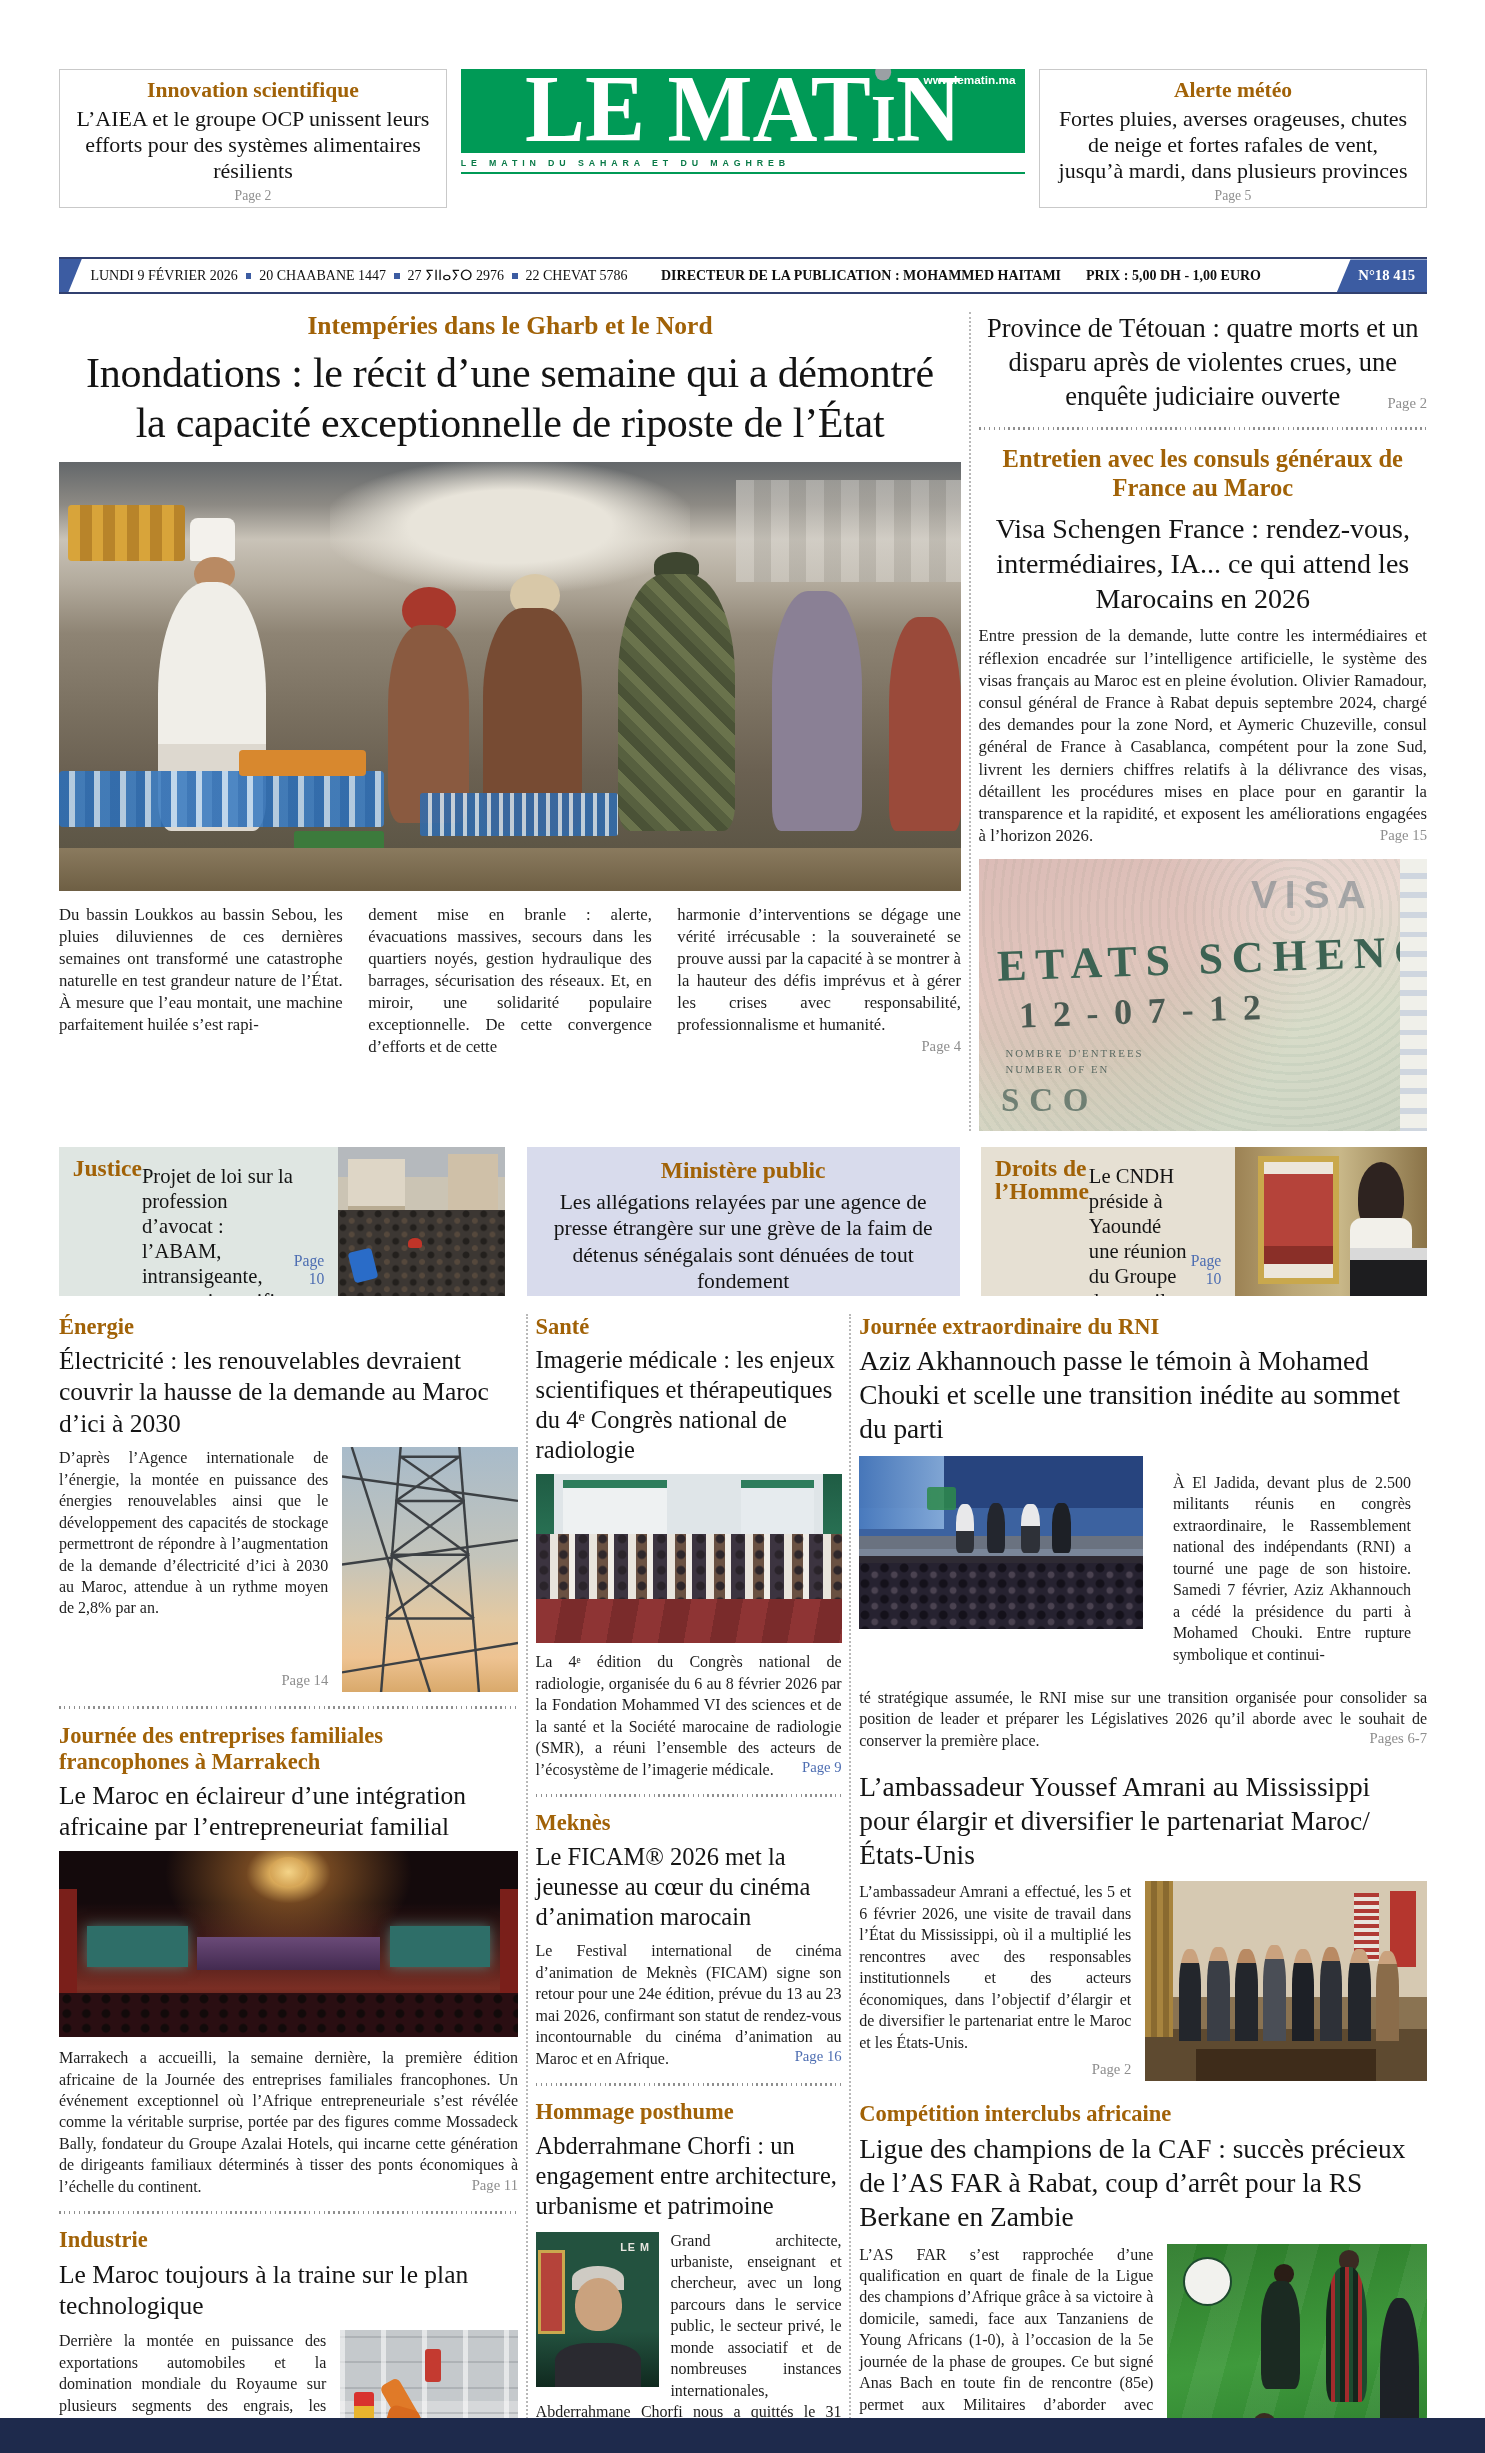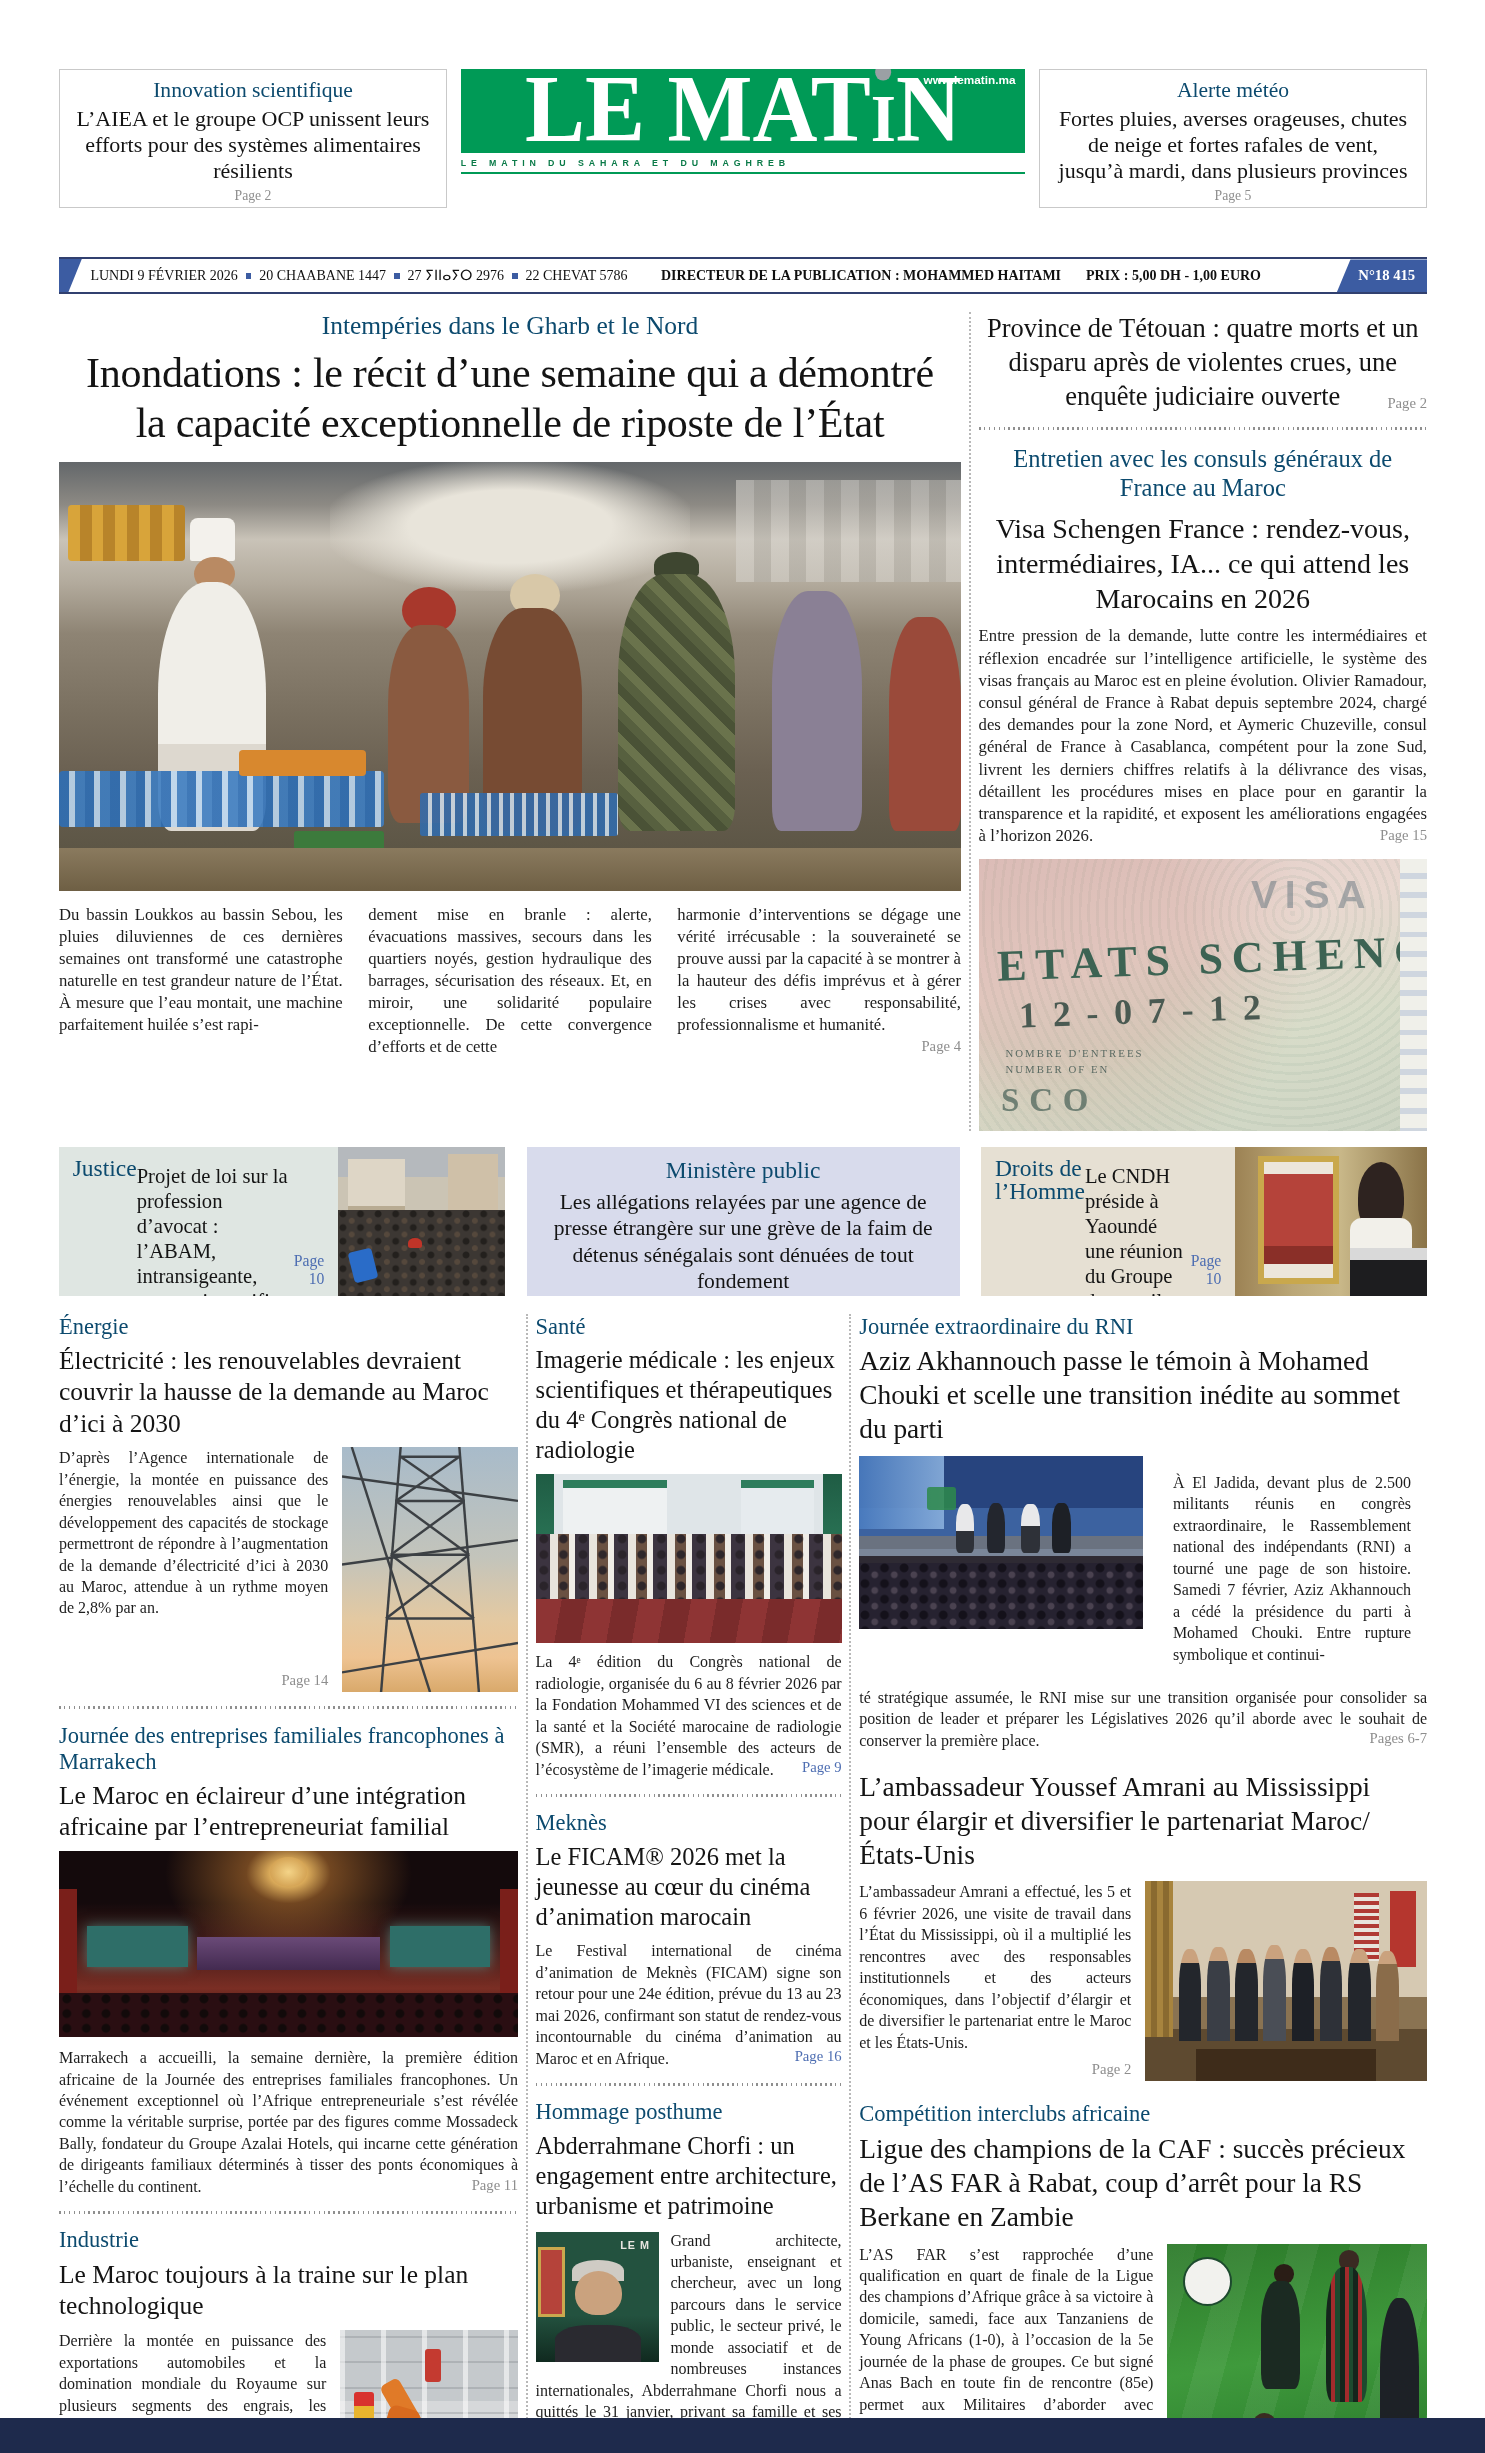--- a/index.html
+++ b/index.html
@@ -1,19 +1,19 @@
 <!DOCTYPE html>
 <html><head>
 <meta charset="utf-8">
 <style>
   html,body{margin:0;padding:0;background:#e9e9e9}
   .page{position:relative;width:1486px;height:2453px;margin:0 auto;background:#fff;
         font-family:"Liberation Serif",serif;color:#1d1d1d;overflow:hidden}
   .inner{margin:0 59px}
-  .kicker{color:#0c4a6e;font-weight:normal}
+  .kicker{color:#a16207;font-weight:bold}
   .pagenum{color:#8e8e8e;font-size:14.7px}
   .pagenum.blue{color:#4e6eb2}
   .rel{position:relative}
   .pg-abs{position:absolute;right:0;bottom:2px}
   .withpg{position:relative}
   h1,h2,h3{margin:0;font-weight:normal;color:#141414}
   .dotsep{height:2.9px;background:repeating-linear-gradient(90deg,#8f8f8f 0 1.5px,transparent 1.5px 4.9px);margin:13.7px 0}
   .vdot{border-left:2px dotted #b8b8b8;margin:0 7.8px}
   .shp{position:absolute;display:block}
   .photo{position:relative;overflow:hidden}
@@ -113,21 +113,21 @@
   .ph-robot{width:178px;height:237px;flex:none;background:
       repeating-linear-gradient(90deg,rgba(255,255,255,.55) 0 4.9px,transparent 4.9px 41px),
       repeating-linear-gradient(0deg,rgba(120,125,130,.30) 0 2px,transparent 2px 25.5px),
       linear-gradient(180deg,#c5c9cc 0 30%,#d6d8da 30% 62%,#b0b4b8 62%)}
   .ph-sante{height:169px;margin-bottom:8.8px;background:linear-gradient(180deg,#dfe5e8 0 52%,#9a9590 52% 55%,#7d2b2b 55%)}
   .sp-people{position:absolute;left:0;top:36%;width:100%;height:38%;
      background-image:radial-gradient(circle at 7.8px 4.9px,rgba(40,34,40,.9) 3.9px,transparent 4.9px),
        repeating-linear-gradient(90deg,#3c3440 0 13.7px,#e8e4dc 13.7px 21.6px,#6a5142 21.6px 33px,#efece6 33px 39px);
      background-size:19.6px 15.7px,auto}
   .sp-carpet{position:absolute;bottom:0;left:0;width:100%;height:26%;background:repeating-linear-gradient(100deg,#8e3434 0 25.5px,#7a2b2b 25.5px 51px)}
-  .ph-chorfi{width:123px;height:130px;float:left;margin:2px 11.8px 3.9px 0;background:linear-gradient(180deg,#23523f 0 64%,#10291f 100%)}
+  .ph-chorfi{width:123px;height:155px;float:left;margin:2px 11.8px 3.9px 0;background:linear-gradient(180deg,#23523f 0 64%,#10291f 100%)}
   .cf-text{position:absolute;top:6%;right:7%;color:#e8e6e0;font-size:10.8px;font-weight:bold;letter-spacing:1px;font-family:"Liberation Sans",sans-serif}
   .ph-rni{width:284px;height:173px;flex:none;background:linear-gradient(180deg,#27447e 0 30%,#3c62a0 30% 46%,#6a7280 46% 56%,#2e2a33 56%)}
   .rn-crowd{position:absolute;bottom:0;left:0;width:100%;height:38%;background-color:#262230;
      background-image:radial-gradient(circle at 5.9px 4.9px,#14111a 3.9px,transparent 4.9px),radial-gradient(circle at 15.7px 11.8px,#4a4250 2.9px,transparent 3.9px);
      background-size:19.6px 15.7px}
   .ph-dip{width:282px;height:200px;flex:none;background:linear-gradient(180deg,#d6c9b2 0 58%,#8a7352 58% 74%,#5e4a30 74%)}
   .ph-caf{width:260px;height:338px;flex:none;background:
       repeating-linear-gradient(105deg,rgba(255,255,255,.06) 0 29px,transparent 29px 59px),
       linear-gradient(170deg,#2c7a2a 0%,#3f9a3c 35%,#2f8230 60%,#24722a 100%)}
   .caf-line{position:absolute;left:-10%;top:60%;width:130%;height:4.9px;background:rgba(240,240,240,.8);transform:rotate(-9deg)}

